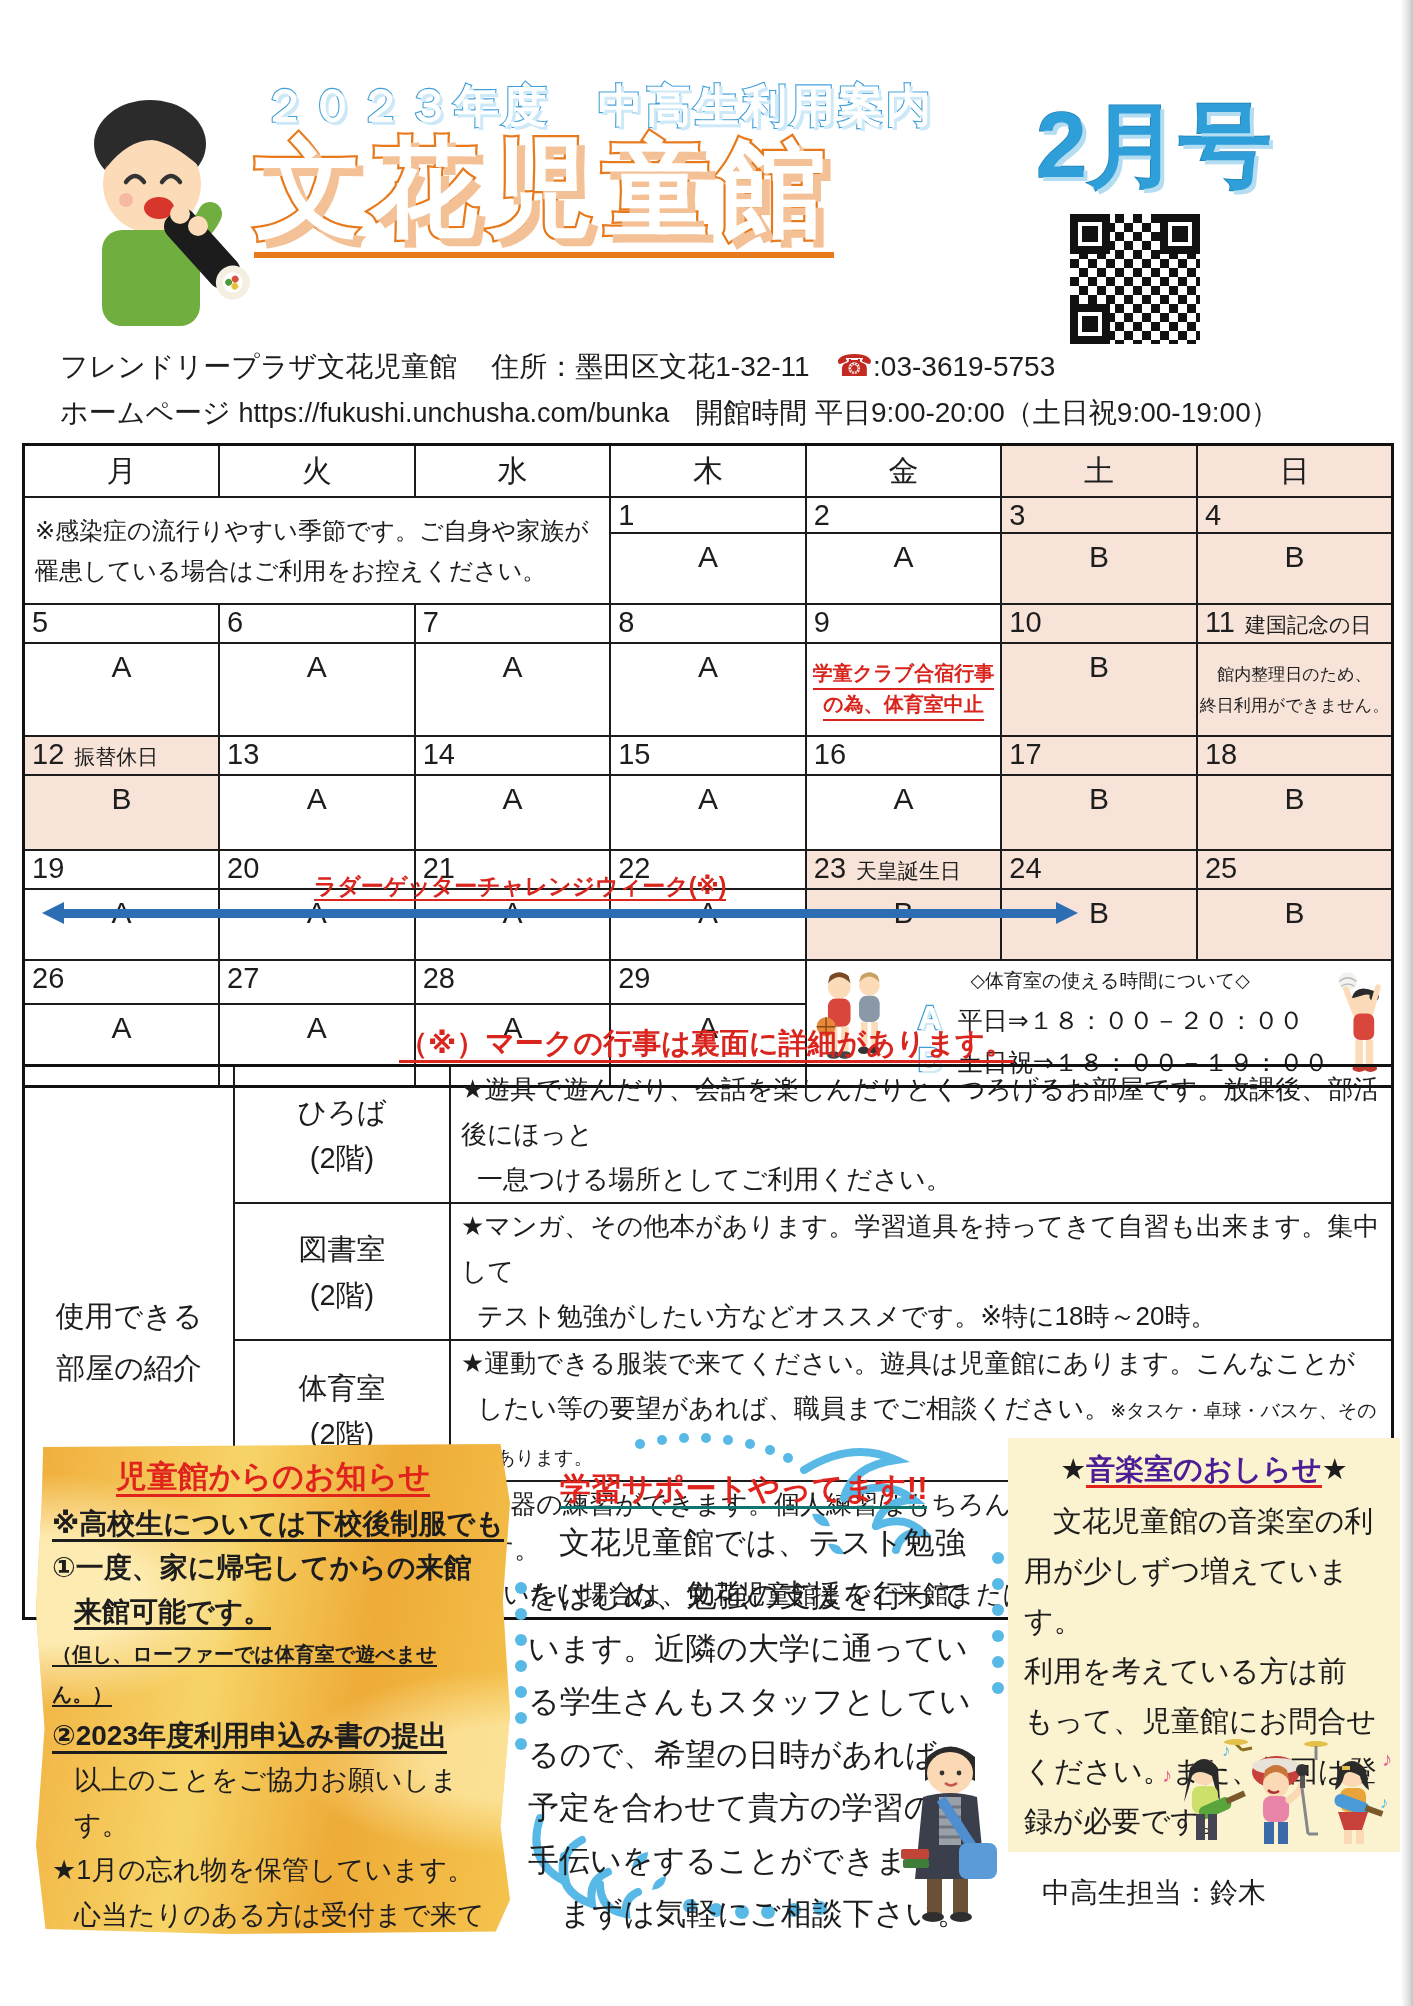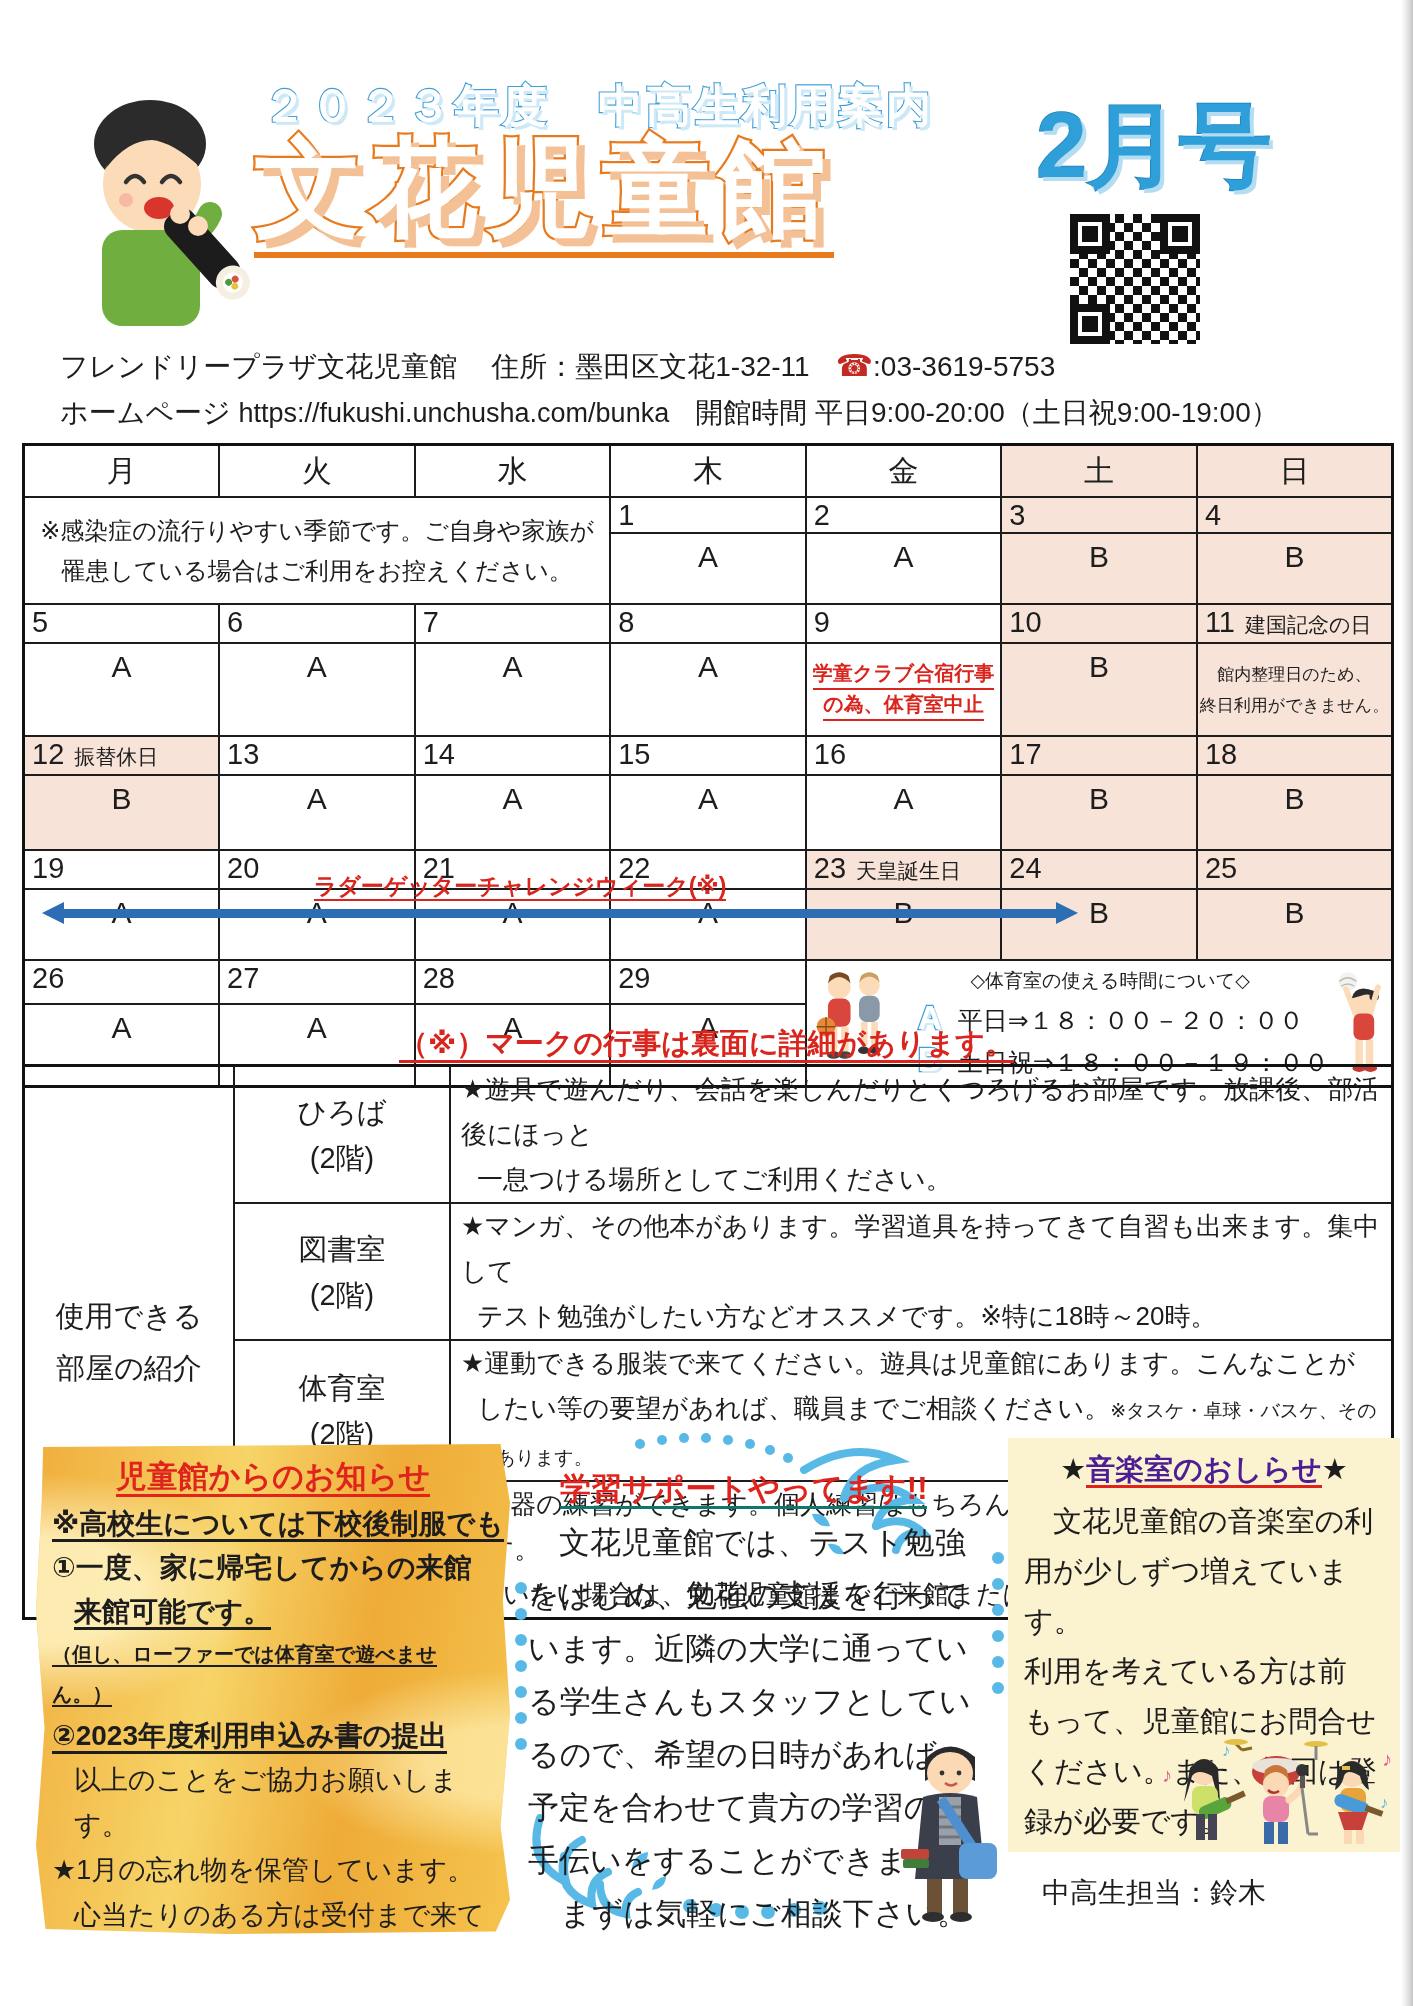--- a/index.html
+++ b/index.html
@@ -35,21 +35,21 @@
   table.cal{border-collapse:collapse;width:100%;table-layout:fixed;border:3px solid #111;}
   .cal th,.cal td{border:2px solid #1c1c1c;}
   .cal th{font-size:30px;font-weight:400;height:48px;}
   .we{background:#f8e3d8;}
   tr.dr td{height:32px;}
   td.d{font-size:29px;font-weight:400;text-align:left;vertical-align:top;padding:0 0 0 7px;line-height:34px;}
   td.d .lbl{font-size:21px;margin-left:10px;}
   td.m{font-size:30px;font-weight:400;text-align:center;vertical-align:top;padding-top:6px;}
   tr.mr1 td{height:62px;} tr.mr2 td{height:84px;} tr.mr3 td{height:66px;}
   tr.mr4 td{height:62px;} tr.mr5 td{height:58px;}
-  td.note{font-size:24px;line-height:40px;text-align:center;vertical-align:middle;padding:0 10px;}
+  td.note{font-size:24px;line-height:40px;vertical-align:middle;padding:0 10px;}
   td.redev{vertical-align:middle;text-align:center;}
   td.redev div{display:inline-block;color:#d9251d;font-weight:700;font-size:20px;line-height:29px;
         border-bottom:2px solid #d9251d;}
   td.smnote{font-size:17px;line-height:31px;text-align:center;vertical-align:middle;}
   .week-event{position:absolute;left:258px;top:428px;width:480px;text-align:center;color:#d9251d;
         font-weight:700;font-size:23px;}
   .week-event span{border-bottom:2px solid #d9251d;}
   .week-arrow{position:absolute;left:40px;top:466px;width:996px;height:9px;background:#2d6db4;}
   .week-arrow::before,.week-arrow::after{content:"";position:absolute;top:-7px;border-top:11px solid transparent;
         border-bottom:11px solid transparent;}

